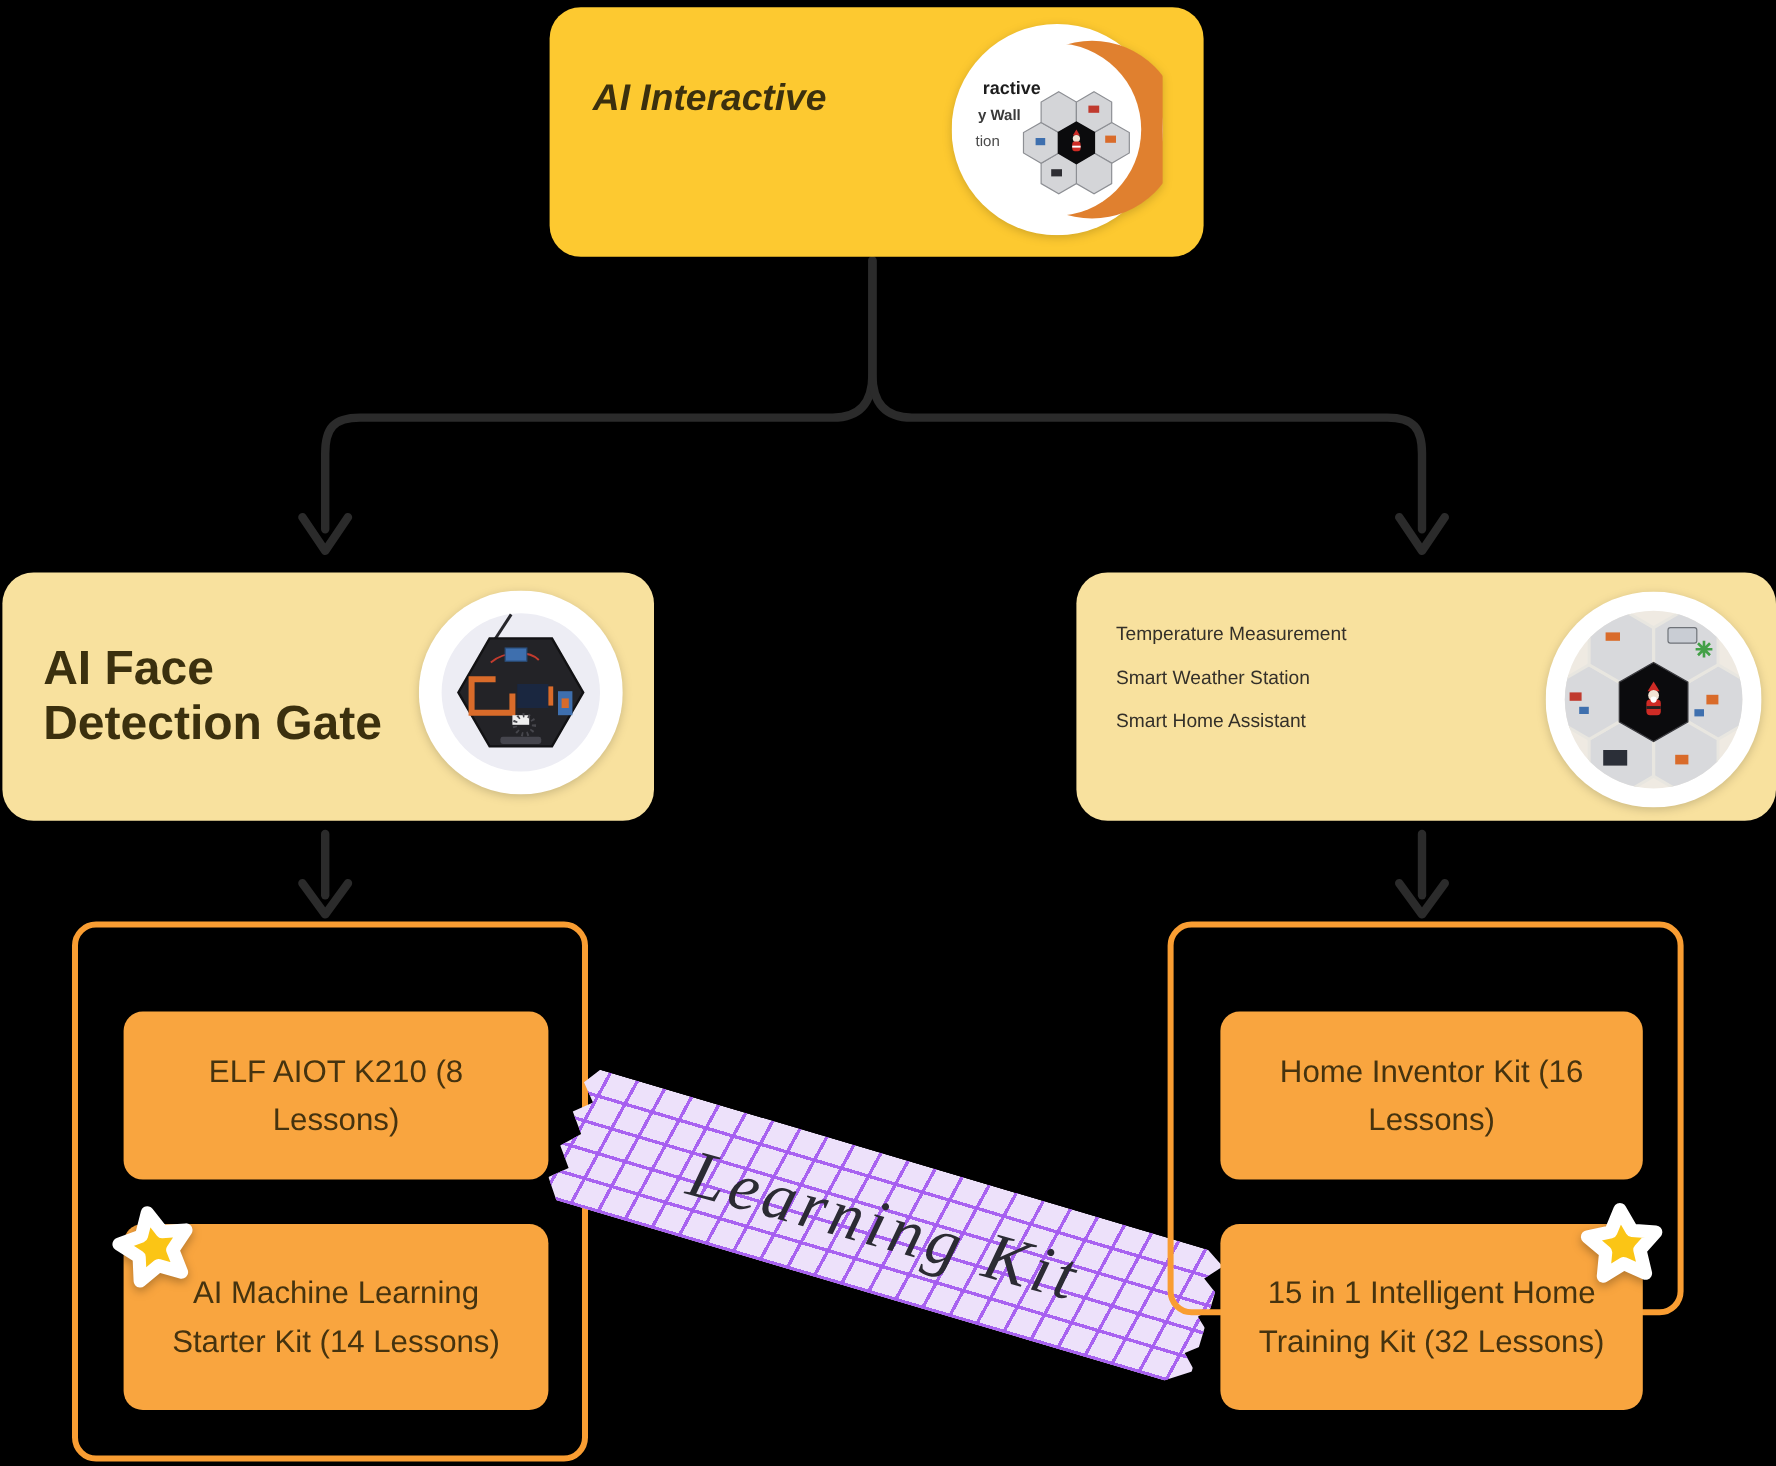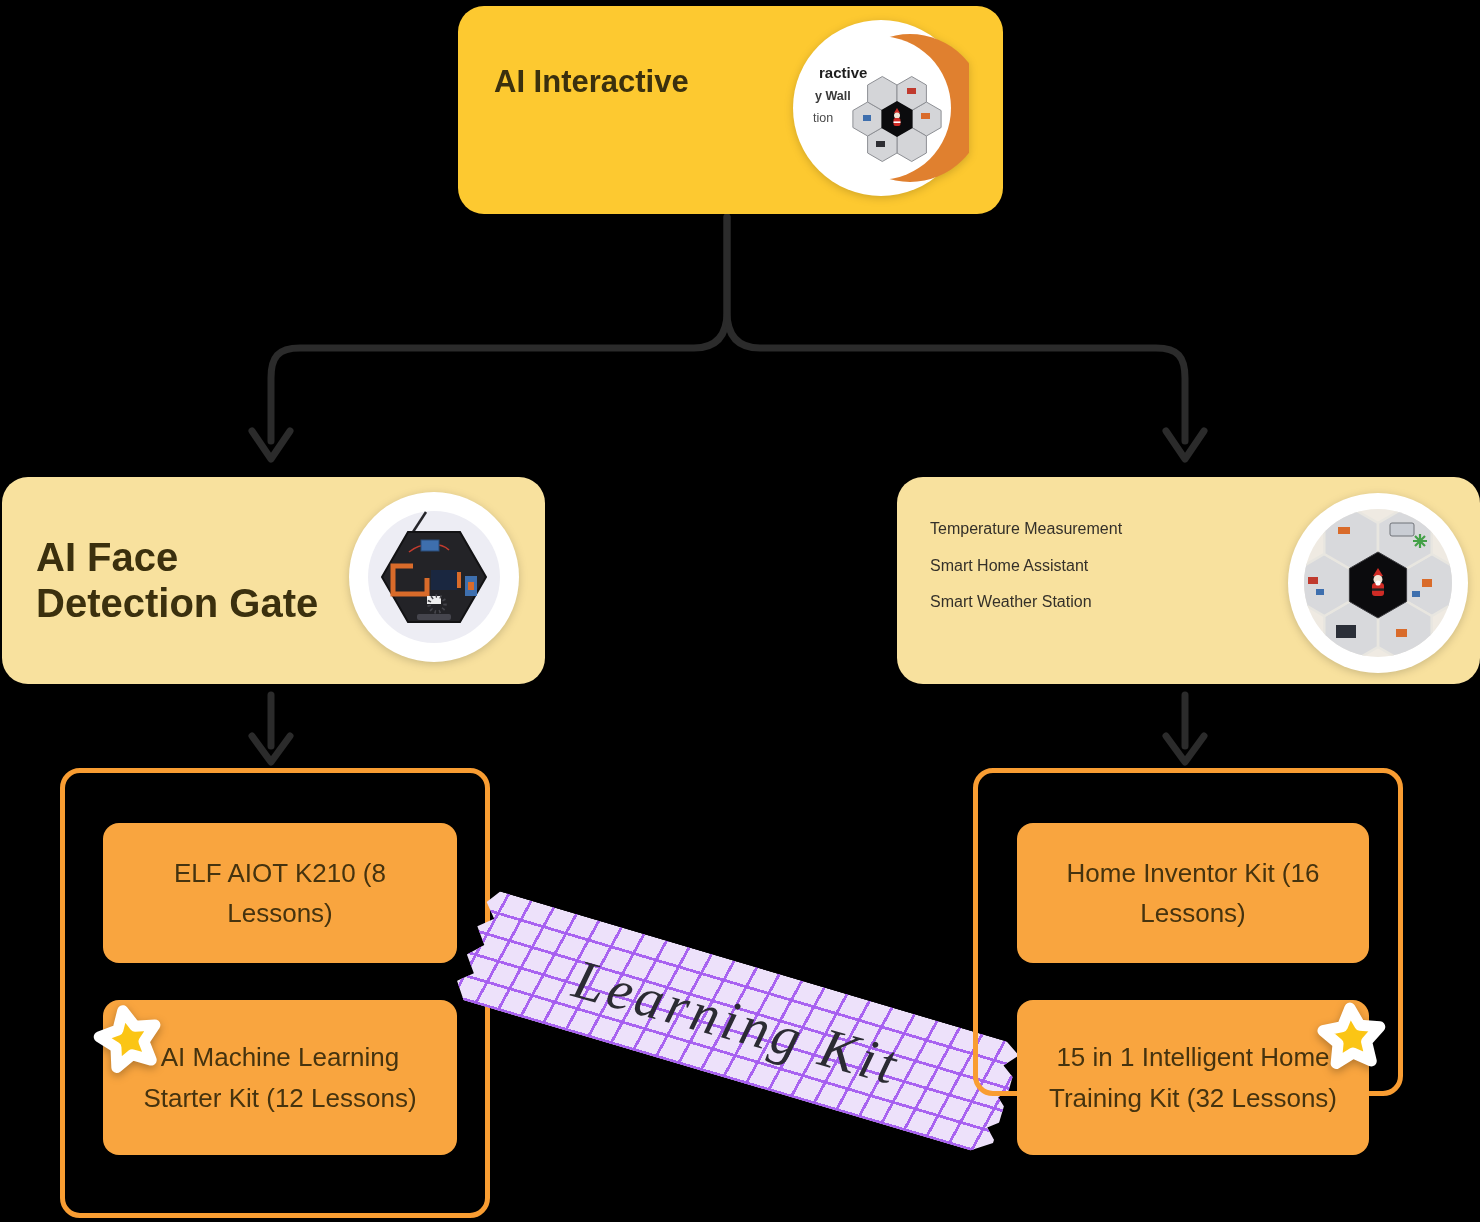--- a/index.html
+++ b/index.html
@@ -8,35 +8,35 @@
 
   
   .connectors{position:absolute;left:0;top:0;width:1480px;height:1222px;pointer-events:none;}
   .connectors path{stroke:var(--arrow,#2B2B2B);stroke-width:7;fill:none;stroke-linecap:round;stroke-linejoin:round;}
 
   
   .node{position:absolute;border-radius:26px;box-sizing:border-box;}
   .node-gold{background:var(--gold,#FDC930);}
   .node-cream{background:var(--cream,#F8E19E);}
   .top-title{position:absolute;left:36px;top:52px;font-size:31px;line-height:48px;color:var(--heading_text,#3B300E);}
-  .top-title .bold{font-weight:700;}
+  .top-title .bold{font-weight:700;font-style:italic;}
   .left-title{position:absolute;left:34px;top:57px;width:310px;font-size:40px;line-height:46px;
               font-weight:700;color:var(--heading_text,#3B300E);}
   .feature-list{position:absolute;left:33px;top:34px;width:370px;font-size:16px;line-height:36.5px;
                 font-weight:500;color:var(--body_text,#343029);}
 
   
   .badge{position:absolute;filter:drop-shadow(0 2px 4px rgba(0,0,0,0.18));}
 
   
   .group{position:absolute;border:5px solid var(--orange_border,#F99D32);border-radius:20px;box-sizing:border-box;}
   .kit-box{position:absolute;background:var(--orange_fill,#F9A53F);border-radius:16px;
            display:flex;align-items:center;justify-content:center;text-align:center;
            color:var(--box_text,#45330F);font-size:26px;line-height:1.55;font-weight:500;
-           padding:0 16px;box-sizing:border-box;}
+           padding:0 16px;box-sizing:border-box;margin-top:20px;}
 
   .star{position:absolute;filter:drop-shadow(0 3px 4px rgba(0,0,0,0.28));}
   .star polygon{fill:var(--star,#FBC515);stroke:#fff;stroke-width:11;stroke-linejoin:round;}
 
   
   .tape{position:absolute;left:457px;top:964px;width:560px;height:115px;
         transform:rotate(16.5deg);
         background-color:var(--tape_bg,#EDE1FA);
         background-image:
           repeating-linear-gradient(102deg, rgba(165,92,240,0.95) 0 2.8px, transparent 2.8px 23px),
@@ -121,22 +121,22 @@
     <rect x="116" y="84" width="12" height="20" fill="#3e6fae"></rect>
     <rect x="119" y="90" width="6" height="8" fill="#d96b2a"></rect>
     <rect x="78" y="104" width="14" height="8" fill="#eeeeee"></rect>
     <circle cx="88" cy="112" r="8" fill="none" stroke="#46464c" stroke-width="3.5" stroke-dasharray="1.5 3"></circle>
     <rect x="68" y="122" width="34" height="6" rx="2" fill="#45454d"></rect>
   </svg>
 
   <div class="node node-cream" style="left:897px;top:477px;width:583px;height:207px;">
     <div class="feature-list">
       <div>Temperature Measurement</div>
+      <div>Smart Weather Station</div>
       <div>Smart Home Assistant</div>
-      <div>Smart Weather Station</div>
     </div>
   </div>
   <svg class="badge" style="left:1288px;top:493px;" width="180" height="180" viewBox="0 0 180 180">
     <defs>
         <clipPath id="photo-clip">
           <circle cx="90" cy="90" r="74"></circle>
         </clipPath>
       </defs>
     <circle cx="90" cy="90" r="90" fill="#ffffff"></circle>
     <g clip-path="url(#photo-clip)">
@@ -169,21 +169,21 @@
         </g>
       </g>
     </g>
   </svg>
 
   <div class="group" style="left:60px;top:768px;width:430px;height:450px;">
     <div class="kit-box" style="left:38px;top:50px;width:354px;height:140px;">
       <span>ELF AIOT K210 (8 Lessons)</span>
     </div>
     <div class="kit-box" style="left:38px;top:227px;width:354px;height:155px;">
-      <span>AI Machine Learning Starter Kit (12 Lessons)</span>
+      <span>AI Machine Learning Starter Kit (14 Lessons)</span>
     </div>
   </div>
   <svg class="star" style="left:79px;top:990px;" width="100" height="100" viewBox="0 0 100 100">
     <polygon transform="translate(50,50) rotate(-12)" points="0,-30 8.8,-12.1 28.5,-9.3 14.3,4.6 17.6,24.3 0,15 -17.6,24.3 -14.3,4.6 -28.5,-9.3 -8.8,-12.1"></polygon>
   </svg>
 
   <div class="tape">
     <div class="tape-label">Learning Kit</div>
   </div>
 

